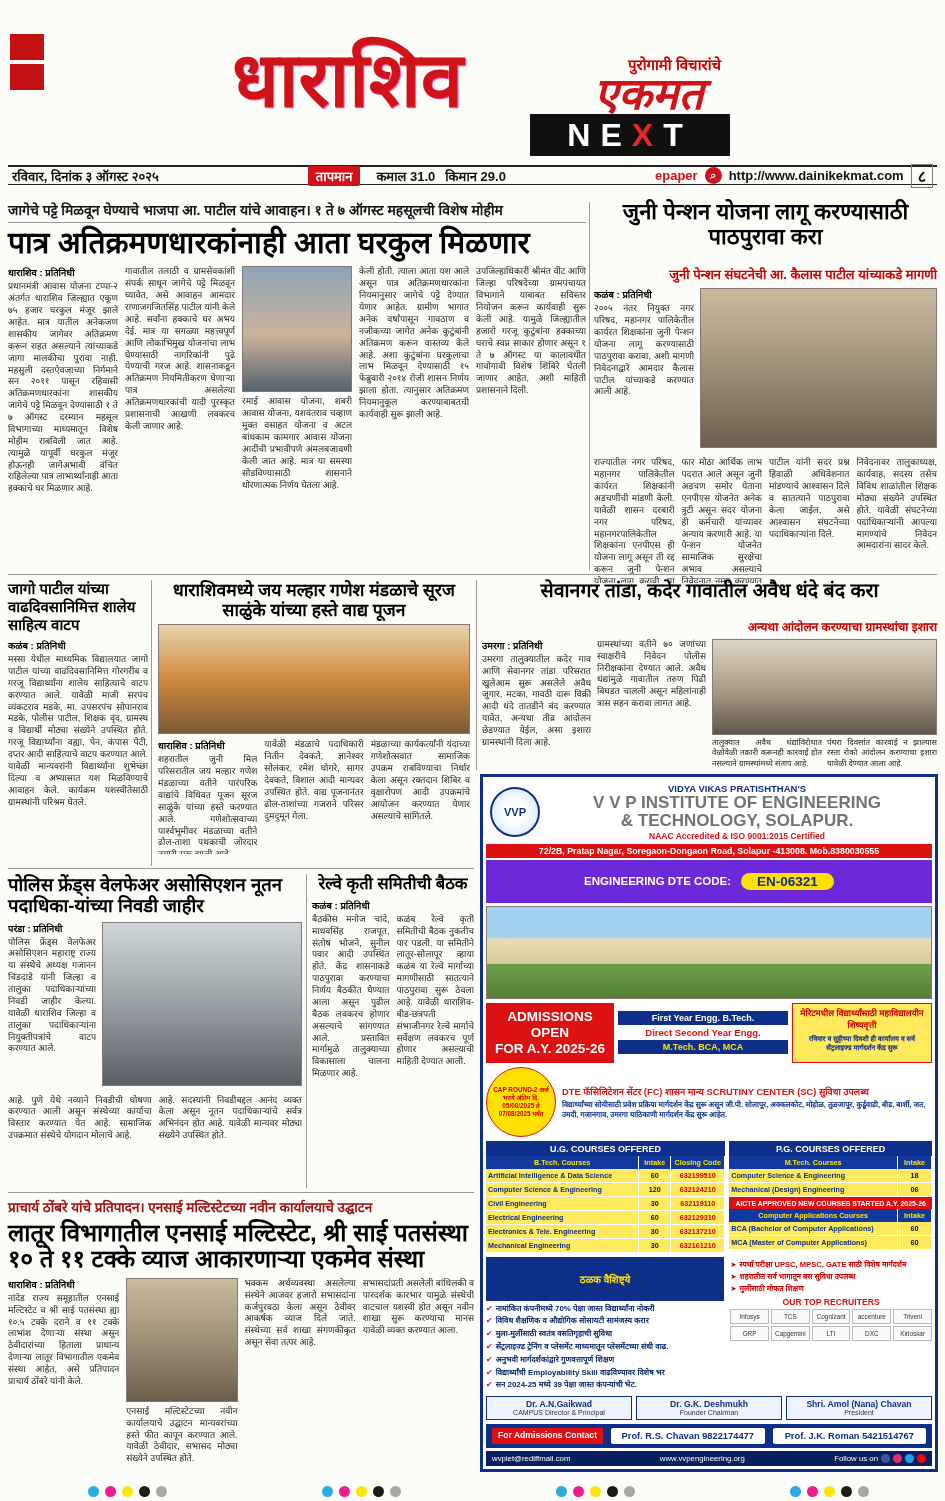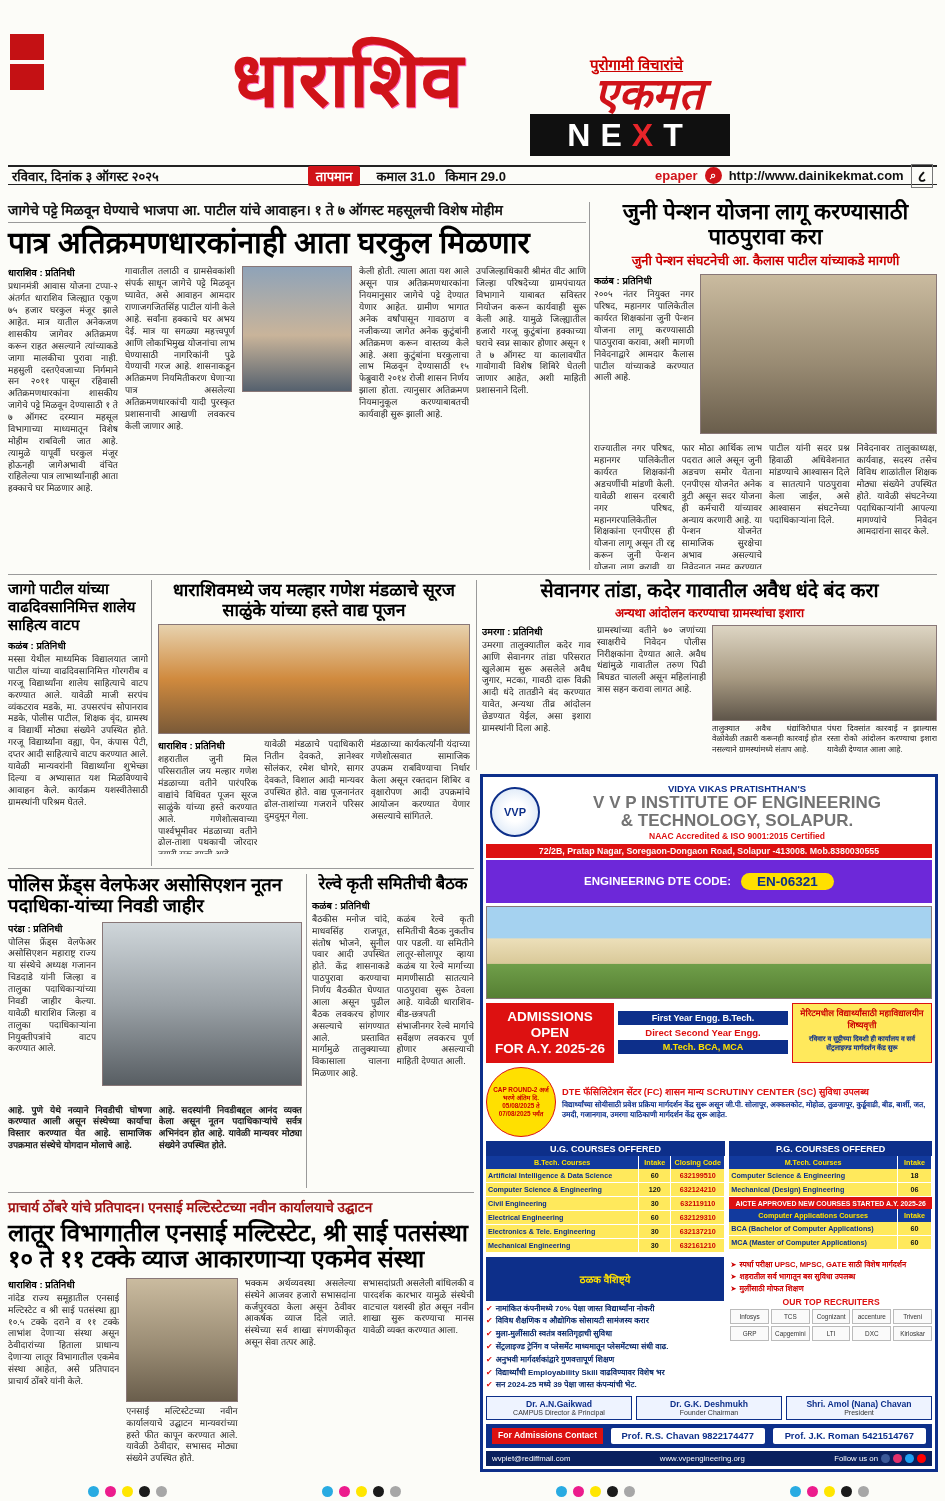--- a/index.html
+++ b/index.html
@@ -18,21 +18,21 @@
   .ph-indoor2{background:linear-gradient(180deg,#cfd6da 0%,#9aa1a6 50%,#585e63 100%);}
   .ph-campus{background:linear-gradient(180deg,#a5d2f0 0%,#a5d2f0 34%,#ecdfb9 35%,#d9c countryside99 60%,#d9c999 64%,#6f9e49 65%,#567f33 100%);}
   .hline{border-top:1px solid #9a9a9a;}
   .vline{border-left:1px solid #9a9a9a;}
   .kicker{font-size:14px;font-weight:bold;color:#141414;border-bottom:1px solid #999;padding-bottom:3px;}
   .kicker-red{font-size:13.5px;font-weight:bold;color:#a01212;}
   .headline-xl{font-size:30px;font-weight:800;line-height:1.08;color:#000;margin-top:4px;}
   .headline-lg{font-size:22px;font-weight:800;line-height:1.12;color:#000;text-align:center;}
   .headline-md{font-size:17.5px;font-weight:800;line-height:1.15;color:#000;text-align:center;}
   .headline-sm{font-size:15px;font-weight:800;line-height:1.2;color:#000;}
-  .subhead{font-size:13px;font-weight:bold;color:#c00;text-align:center;margin-top:2px;}
+  .subhead{font-size:13px;font-weight:bold;color:#c00;text-align:right;margin-top:16px;}
   
   .masthead-title{font-size:76px;font-weight:800;color:#d01319;text-align:center;line-height:1;text-shadow:1px 1px 0 #f6b;}
   .tagline{font-size:15px;font-weight:bold;color:#c00;}
   .brand{font-size:44px;font-weight:800;font-style:italic;color:#d01319;line-height:1;}
   .next-box{width:200px;height:42px;background:#101010;color:#fff;display:flex;align-items:center;justify-content:center;font-size:32px;font-weight:800;letter-spacing:10px;}
   .next-box .red{color:#e8252a;}
   .corner-sq{width:34px;height:26px;background:#c41114;}
   .dateline{display:flex;justify-content:space-between;align-items:center;border-top:2px solid #222;border-bottom:1.5px solid #222;font-size:13px;font-weight:bold;color:#111;padding:0 4px;}
   .temp-pill{background:#d01319;color:#fff;padding:1px 8px;font-weight:bold;border-radius:2px;margin-right:6px;}
   .dl-weather{display:flex;align-items:center;gap:10px;}
@@ -102,21 +102,21 @@
 </style>
 </head>
 <body>
 
 <div class="page">
 
   <header class="abs" style="left:0;top:0;width:945px;height:163px;">
     <div class="abs corner-sq" style="left:10px;top:34px;"></div>
     <div class="abs corner-sq" style="left:10px;top:64px;"></div>
     <div class="abs masthead-title" style="left:135px;top:42px;width:425px;">धाराशिव</div>
-    <div class="abs tagline" style="left:590px;top:54px;text-decoration:underline;">पुरोगामी विचारांचे</div>
+    <div class="abs tagline" style="left:628px;top:54px;">पुरोगामी विचारांचे</div>
     <div class="abs brand" style="left:594px;top:72px;">एकमत</div>
     <div class="abs next-box" style="left:530px;top:114px;">
         <span>NE</span>
         <span class="red">X</span>
         <span>T</span>
       </div>
   </header>
 
   <div class="abs dateline" style="left:8px;top:165px;width:929px;height:20px;">
     <div>रविवार, दिनांक ३ ऑगस्ट २०२५</div>
@@ -137,20 +137,21 @@
     <div class="kicker">जागेचे पट्टे मिळवून घेण्याचे भाजपा आ. पाटील यांचे आवाहन। १ ते ७ ऑगस्ट महसूलची विशेष मोहीम</div>
     <div class="headline-xl">पात्र अतिक्रमणधारकांनाही आता घरकुल मिळणार</div>
     <div class="cols" style="height:288px;margin-top:7px;">
       <div class="col">
         <div class="byline">धाराशिव : प्रतिनिधी</div>
         <div class="bt" style="height:270px;">प्रधानमंत्री आवास योजना टप्पा-२ अंतर्गत धाराशिव जिल्ह्यात एकूण ७५ हजार घरकुल मंजूर झाले आहेत. मात्र यातील अनेकजण शासकीय जागेवर अतिक्रमण करून राहत असल्याने त्यांच्याकडे जागा मालकीचा पुरावा नाही. महसुली दस्तऐवजाच्या निर्गमाने सन २०११ पासून रहिवासी अतिक्रमणधारकांना शासकीय जागेचे पट्टे मिळवून देण्यासाठी १ ते ७ ऑगस्ट दरम्यान महसूल विभागाच्या माध्यमातून विशेष मोहीम राबविली जात आहे. त्यामुळे यापूर्वी घरकुल मंजूर होऊनही जागेअभावी वंचित राहिलेल्या पात्र लाभार्थ्यांनाही आता हक्काचे घर मिळणार आहे.</div>
       </div>
       <div class="col bt">गावातील तलाठी व ग्रामसेवकांशी संपर्क साधून जागेचे पट्टे मिळवून घ्यावेत, असे आवाहन आमदार राणाजगजितसिंह पाटील यांनी केले आहे. सर्वांना हक्काचे घर अभय देई. मात्र या सगळ्या महत्त्वपूर्ण आणि लोकाभिमुख योजनांचा लाभ घेण्यासाठी नागरिकांनी पुढे येण्याची गरज आहे. शासनाकडून अतिक्रमण नियमितीकरण घेणाऱ्या पात्र असलेल्या अतिक्रमणधारकांची यादी पुरस्कृत प्रशासनाची आखणी लवकरच केली जाणार आहे.</div>
       <div class="col">
         <div class="photo ph-portrait" style="height:126px;margin-bottom:4px;"></div>
+        <div class="bt" style="height:154px;">रमाई आवास योजना, शबरी आवास योजना, यशवंतराव चव्हाण मुक्त वसाहत योजना व अटल बांधकाम कामगार आवास योजना आदींची प्रभावीपणे अंमलबजावणी केली जात आहे. मात्र या समस्या सोडविण्यासाठी शासनाने धोरणात्मक निर्णय घेतला आहे.</div>
       </div>
       <div class="col bt">केली होती. त्याला आता यश आले असून पात्र अतिक्रमणधारकांना नियमानुसार जागेचे पट्टे देण्यात येणार आहेत. ग्रामीण भागात अनेक वर्षांपासून गावठाण व नजीकच्या जागेत अनेक कुटुंबांनी अतिक्रमण करून वास्तव्य केले आहे. अशा कुटुंबांना घरकुलाचा लाभ मिळवून देण्यासाठी १५ फेब्रुवारी २०१४ रोजी शासन निर्णय झाला होता. त्यानुसार अतिक्रमण नियमानुकूल करण्याबाबतची कार्यवाही सुरू झाली आहे.</div>
       <div class="col bt">उपजिल्हाधिकारी श्रीमंत वीट आणि जिल्हा परिषदेच्या ग्रामपंचायत विभागाने याबाबत सविस्तर नियोजन करून कार्यवाही सुरू केली आहे. यामुळे जिल्ह्यातील हजारो गरजू कुटुंबांना हक्काच्या घराचे स्वप्न साकार होणार असून १ ते ७ ऑगस्ट या कालावधीत गावोगावी विशेष शिबिरे घेतली जाणार आहेत, अशी माहिती प्रशासनाने दिली.</div>
     </div>
   </section>
 
   <div class="abs vline" style="left:589px;top:202px;height:368px;"></div>
 
   <section class="abs" style="left:594px;top:200px;width:343px;height:372px;">
     <div class="headline-lg">जुनी पेन्शन योजना लागू करण्यासाठी पाठपुरावा करा</div>
@@ -218,21 +219,21 @@
 
   <section class="abs" style="left:8px;top:874px;width:294px;height:314px;">
     <div class="headline-md" style="text-align:left;font-size:18.5px;">पोलिस फ्रेंड्स वेलफेअर असोसिएशन नूतन पदाधिका-यांच्या निवडी जाहीर</div>
     <div style="display:flex;gap:6px;margin-top:5px;height:168px;">
       <div style="width:88px;overflow:hidden;">
         <div class="byline">परंडा : प्रतिनिधी</div>
         <div class="bt" style="height:152px;">पोलिस फ्रेंड्स वेलफेअर असोसिएशन महाराष्ट्र राज्य या संस्थेचे अध्यक्ष गजानन चिडदाडे यांनी जिल्हा व तालुका पदाधिकाऱ्यांच्या निवडी जाहीर केल्या. यावेळी धाराशिव जिल्हा व तालुका पदाधिकाऱ्यांना नियुक्तीपत्रांचे वाटप करण्यात आले.</div>
       </div>
       <div class="photo ph-indoor2" style="flex:1;height:164px;"></div>
     </div>
-    <div class="cols" style="height:90px;margin-top:15px;font-weight:bold;">
+    <div class="cols" style="height:90px;margin-top:5px;">
       <div class="col bt">आहे. पुणे येथे नव्याने निवडीची घोषणा करण्यात आली असून संस्थेच्या कार्याचा विस्तार करण्यात येत आहे. सामाजिक उपक्रमात संस्थेचे योगदान मोलाचे आहे.</div>
       <div class="col bt">आहे. सदस्यांनी निवडीबद्दल आनंद व्यक्त केला असून नूतन पदाधिकाऱ्यांचे सर्वत्र अभिनंदन होत आहे. यावेळी मान्यवर मोठ्या संख्येने उपस्थित होते.</div>
     </div>
   </section>
 
   <div class="abs vline" style="left:306px;top:874px;height:314px;"></div>
 
   <section class="abs" style="left:312px;top:874px;width:162px;height:314px;">
     <div class="headline-sm" style="font-size:16.5px;text-align:center;">रेल्वे कृती समितीची बैठक</div>
     <div class="byline" style="margin-top:5px;">कळंब : प्रतिनिधी</div>

